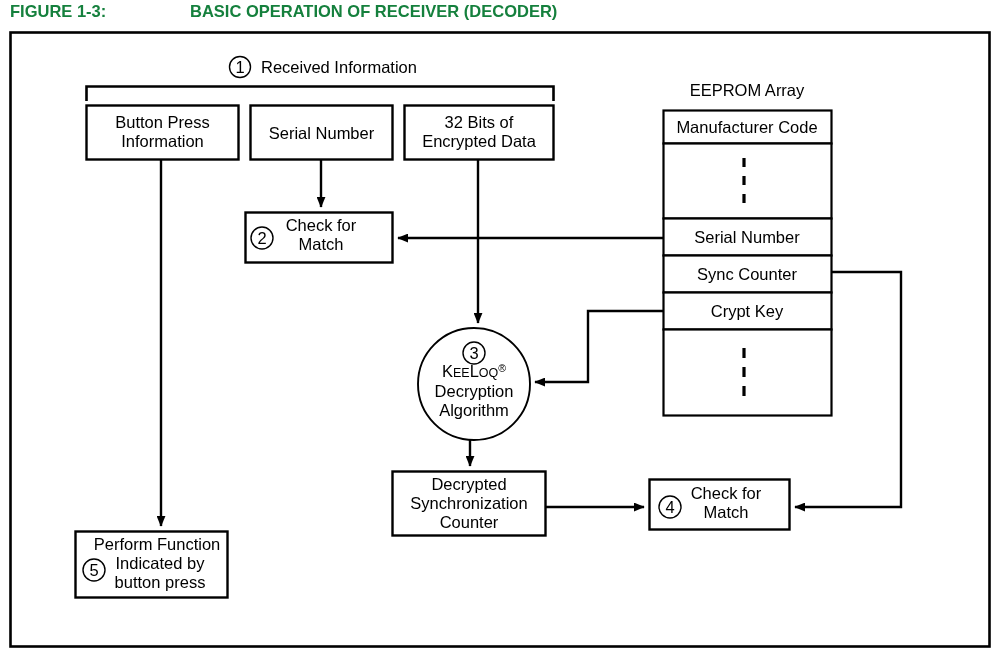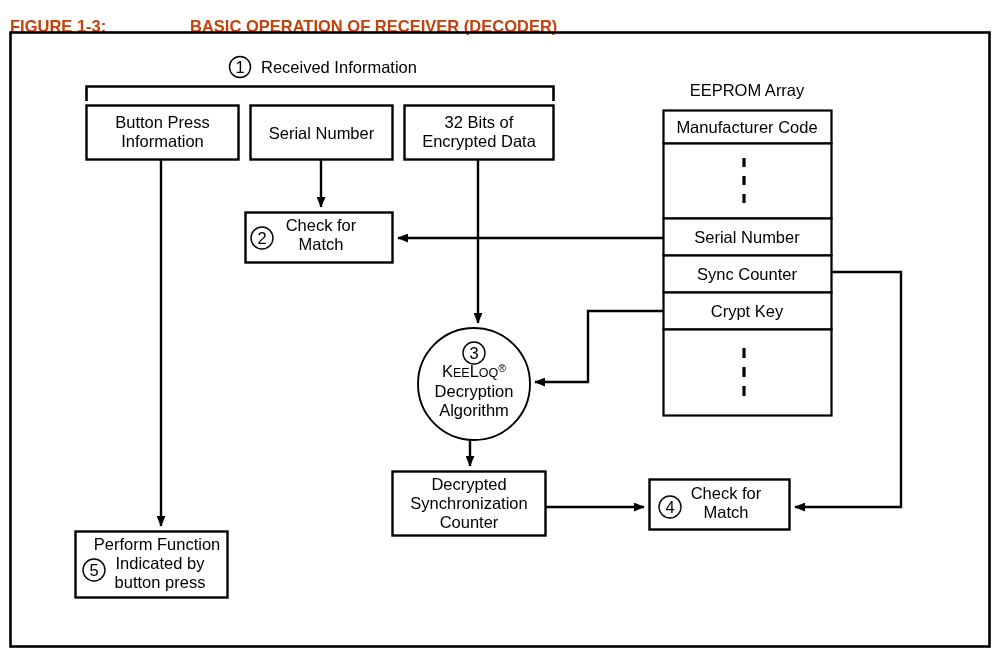--- a/index.html
+++ b/index.html
@@ -15,27 +15,27 @@
     position: relative;
   }
   #stage {
     position: relative;
     width: 1000px;
     height: 659px;
   }
   .fig-caption {
     position: absolute;
     left: 10px;
-    top: 17px;
+    top: 2px;
     width: 980px;
     height: 26px;
     font-family: "Liberation Sans", sans-serif;
     font-weight: bold;
     font-size: 16.5px;
-    color: #c2410c;
+    color: #15803d;
     letter-spacing: 0px;
     white-space: nowrap;
   }
   .fig-caption .fig-label {
     display: inline-block;
     width: 180px;
   }
   .fig-caption .fig-title {
     display: inline-block;
   }

